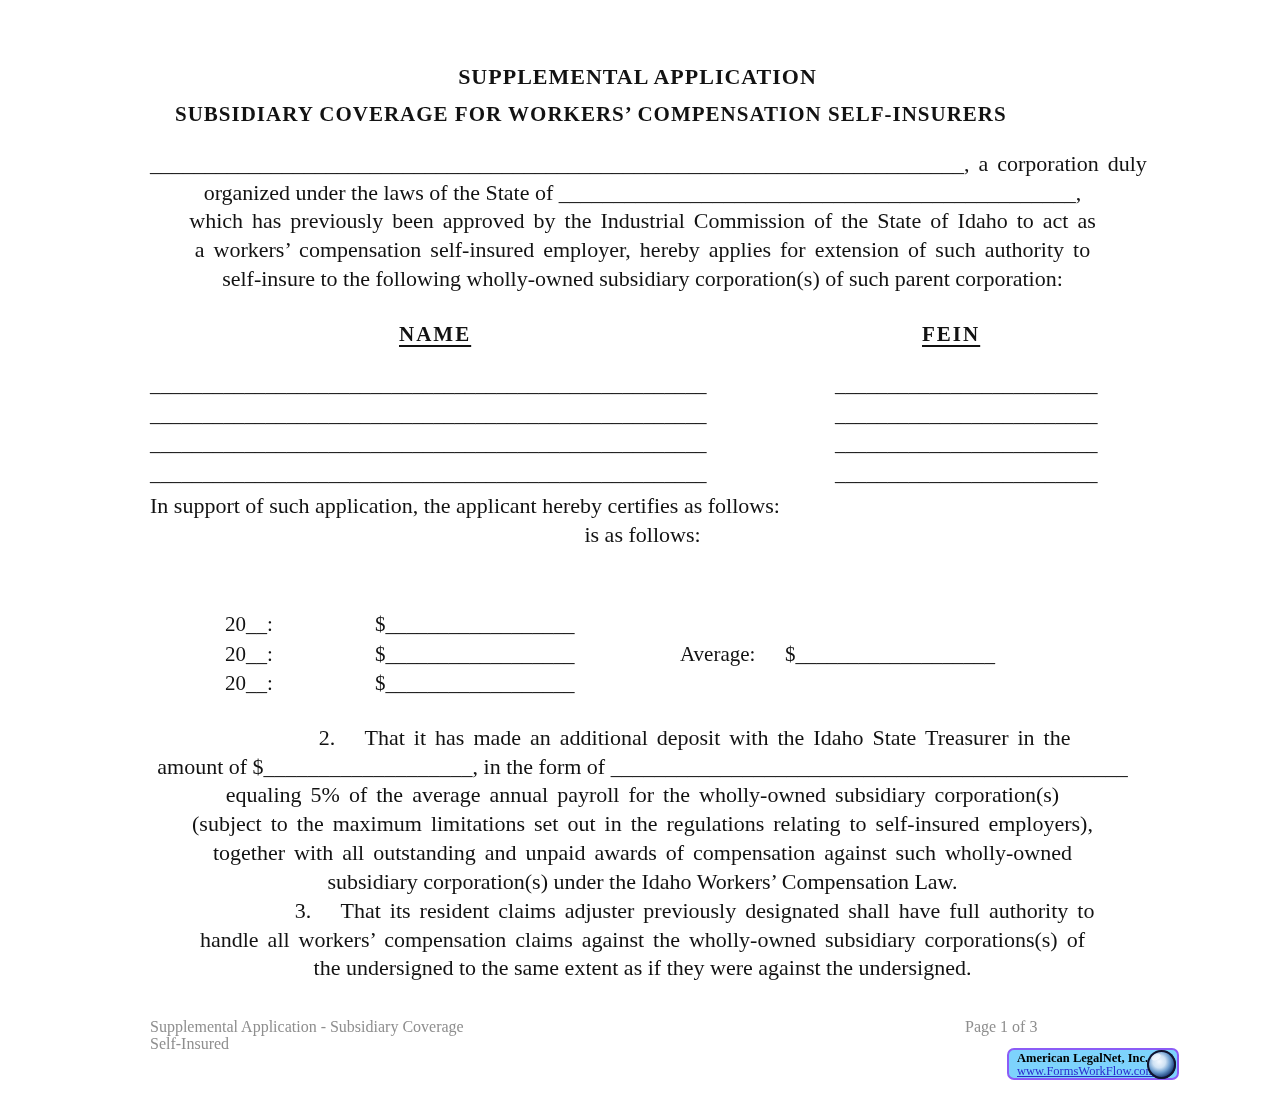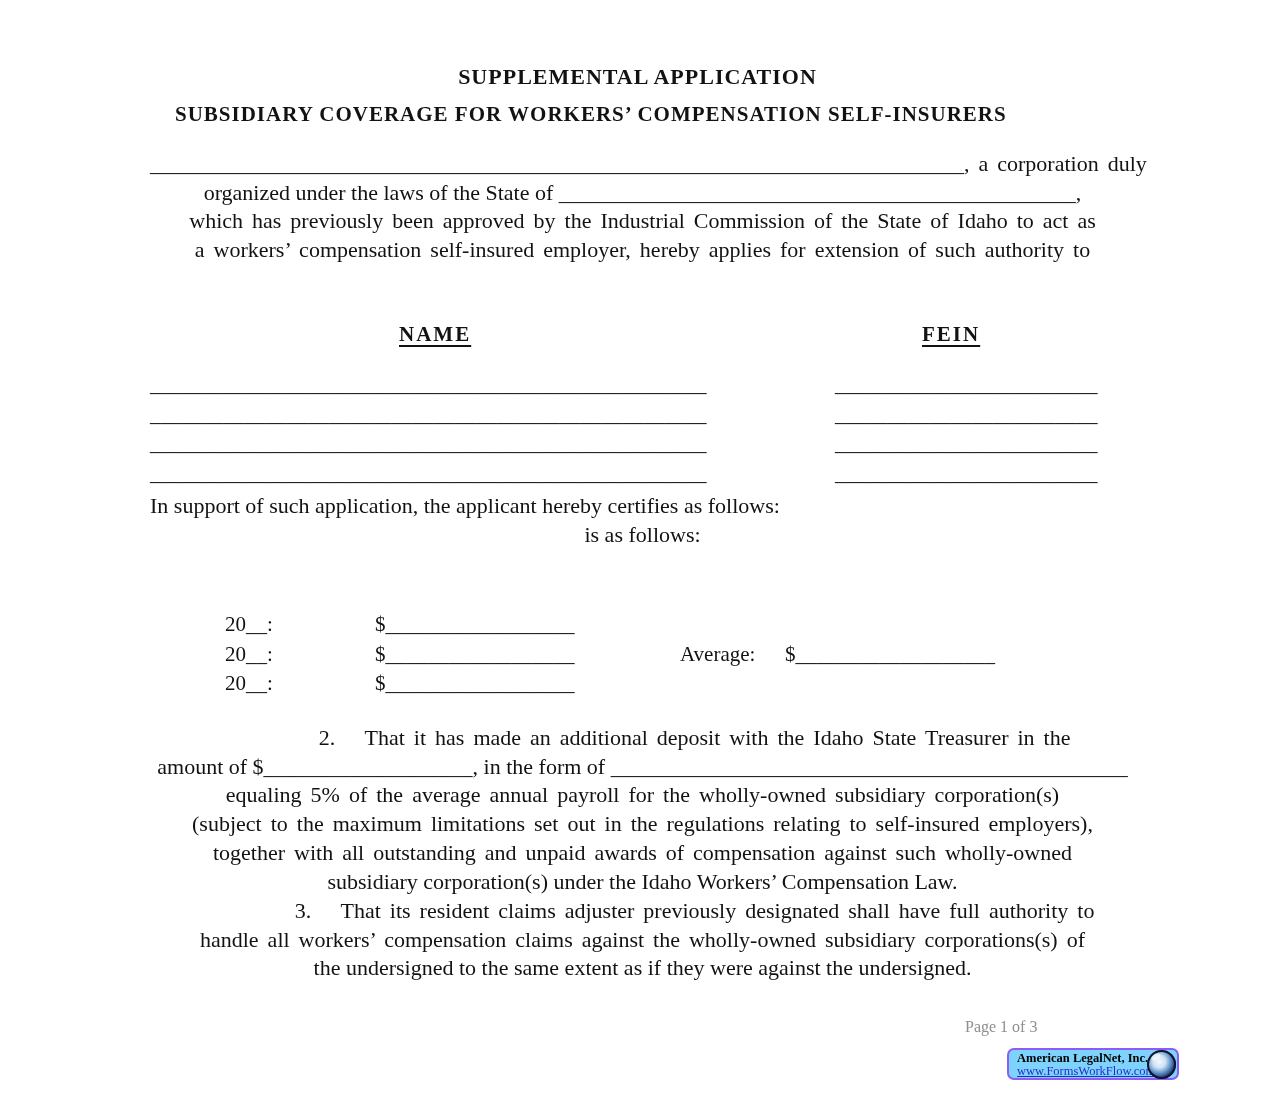--- a/index.html
+++ b/index.html
@@ -87,20 +87,21 @@
   <div class="title">SUPPLEMENTAL APPLICATION</div>
   <div class="subtitle">SUBSIDIARY COVERAGE FOR WORKERS’ COMPENSATION SELF-INSURERS</div>
 
   <div class="content">
 
     <div class="intro">
       <div class="line ws">__________________________________________________________________________, a corporation duly</div>
       <div class="line">organized under the laws of the State of _______________________________________________,</div>
       <div class="line ws">which has previously been approved by the Industrial Commission of the State of Idaho to act as</div>
       <div class="line ws">a workers’ compensation self-insured employer, hereby applies for extension of such authority to</div>
+      <div class="line">self-insure to the following wholly-owned subsidiary corporation(s) of such parent corporation:</div>
     </div>
 
     <div class="headers">
       <span class="colhead name-h">NAME</span>
       <span class="colhead fein-h">FEIN</span>
     </div>
 
     <div class="blankrows">
       <div class="blankrow">
         <span class="nameblank">_____________________________________________________</span>
@@ -153,20 +154,24 @@
     </div>
 
     <div class="item3">
       <div class="line ws"><span class="num">3.</span><span>That its resident claims adjuster previously designated shall have full authority to</span></div>
       <div class="line ws">handle all workers’ compensation claims against the wholly-owned subsidiary corporations(s) of</div>
       <div class="line">the undersigned to the same extent as if they were against the undersigned.</div>
     </div>
 
   </div>
 
+  <div class="footer-left">
+    <div>Supplemental Application - Subsidiary Coverage</div>
+    <div>Self-Insured</div>
+  </div>
 
   <div class="footer-page">Page 1 of 3</div>
 
   <div class="logo-box">
     <div class="logo-company">American LegalNet, Inc.</div>
     <div class="logo-url">www.FormsWorkFlow.com</div>
     <div class="globe"></div>
   </div>
 
 </div>

